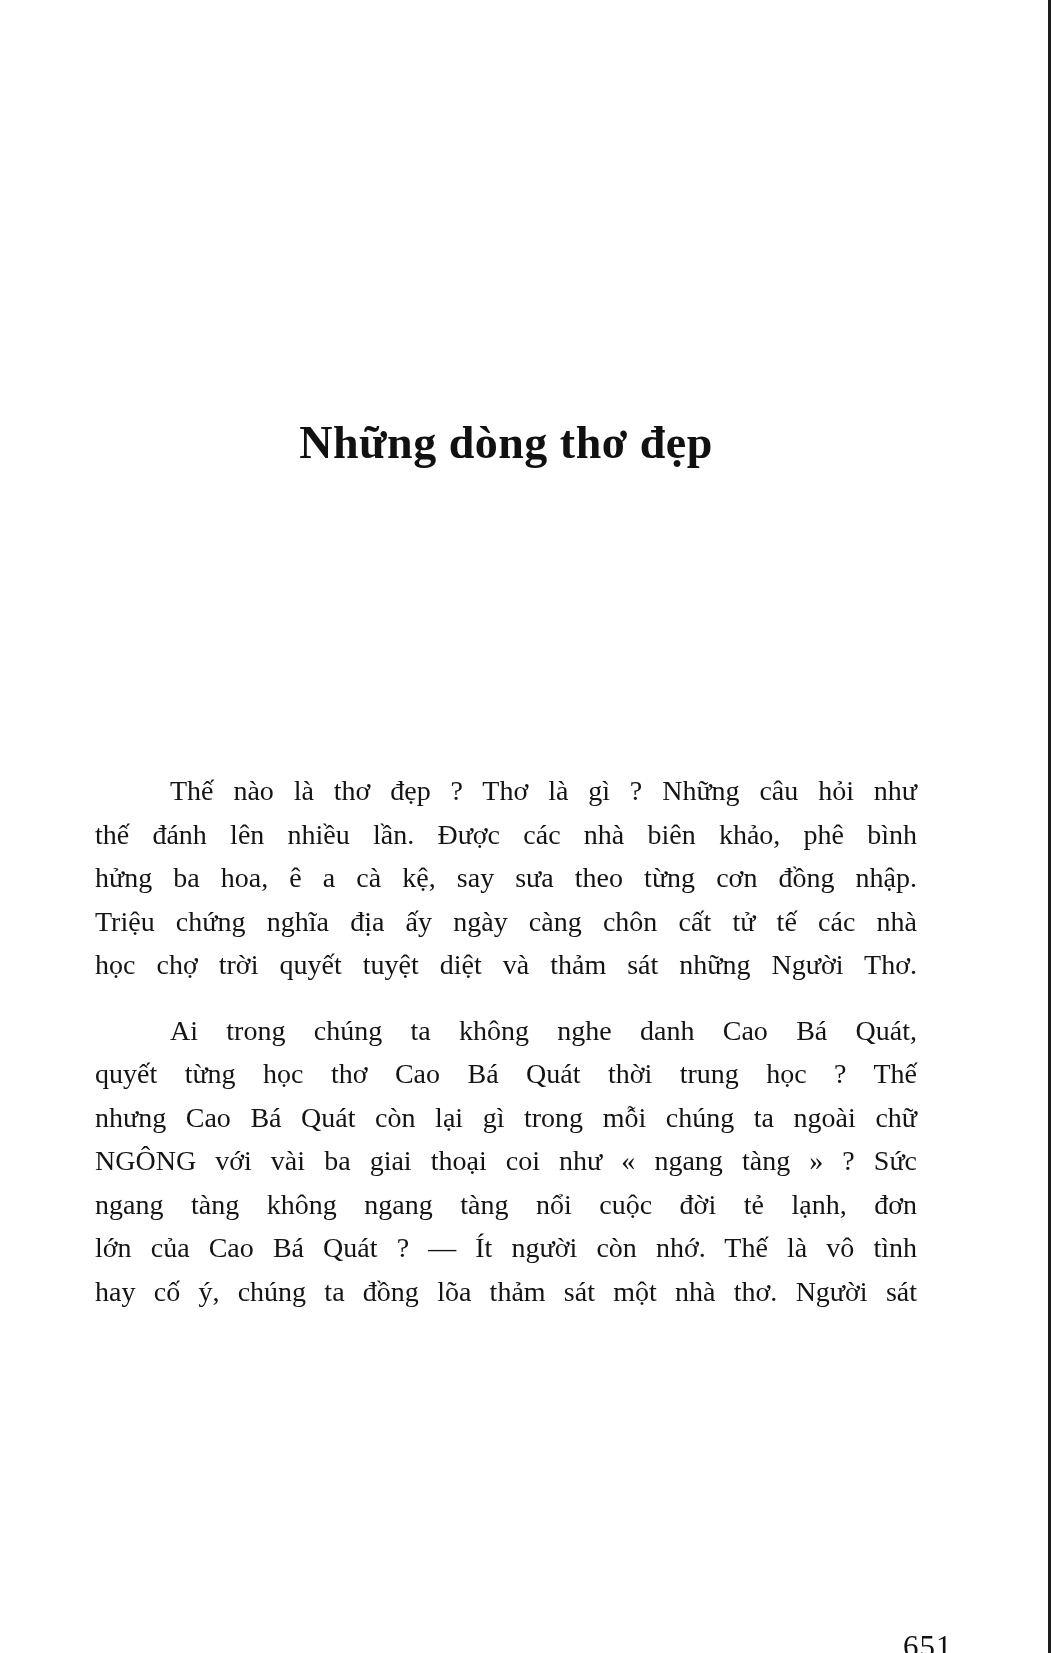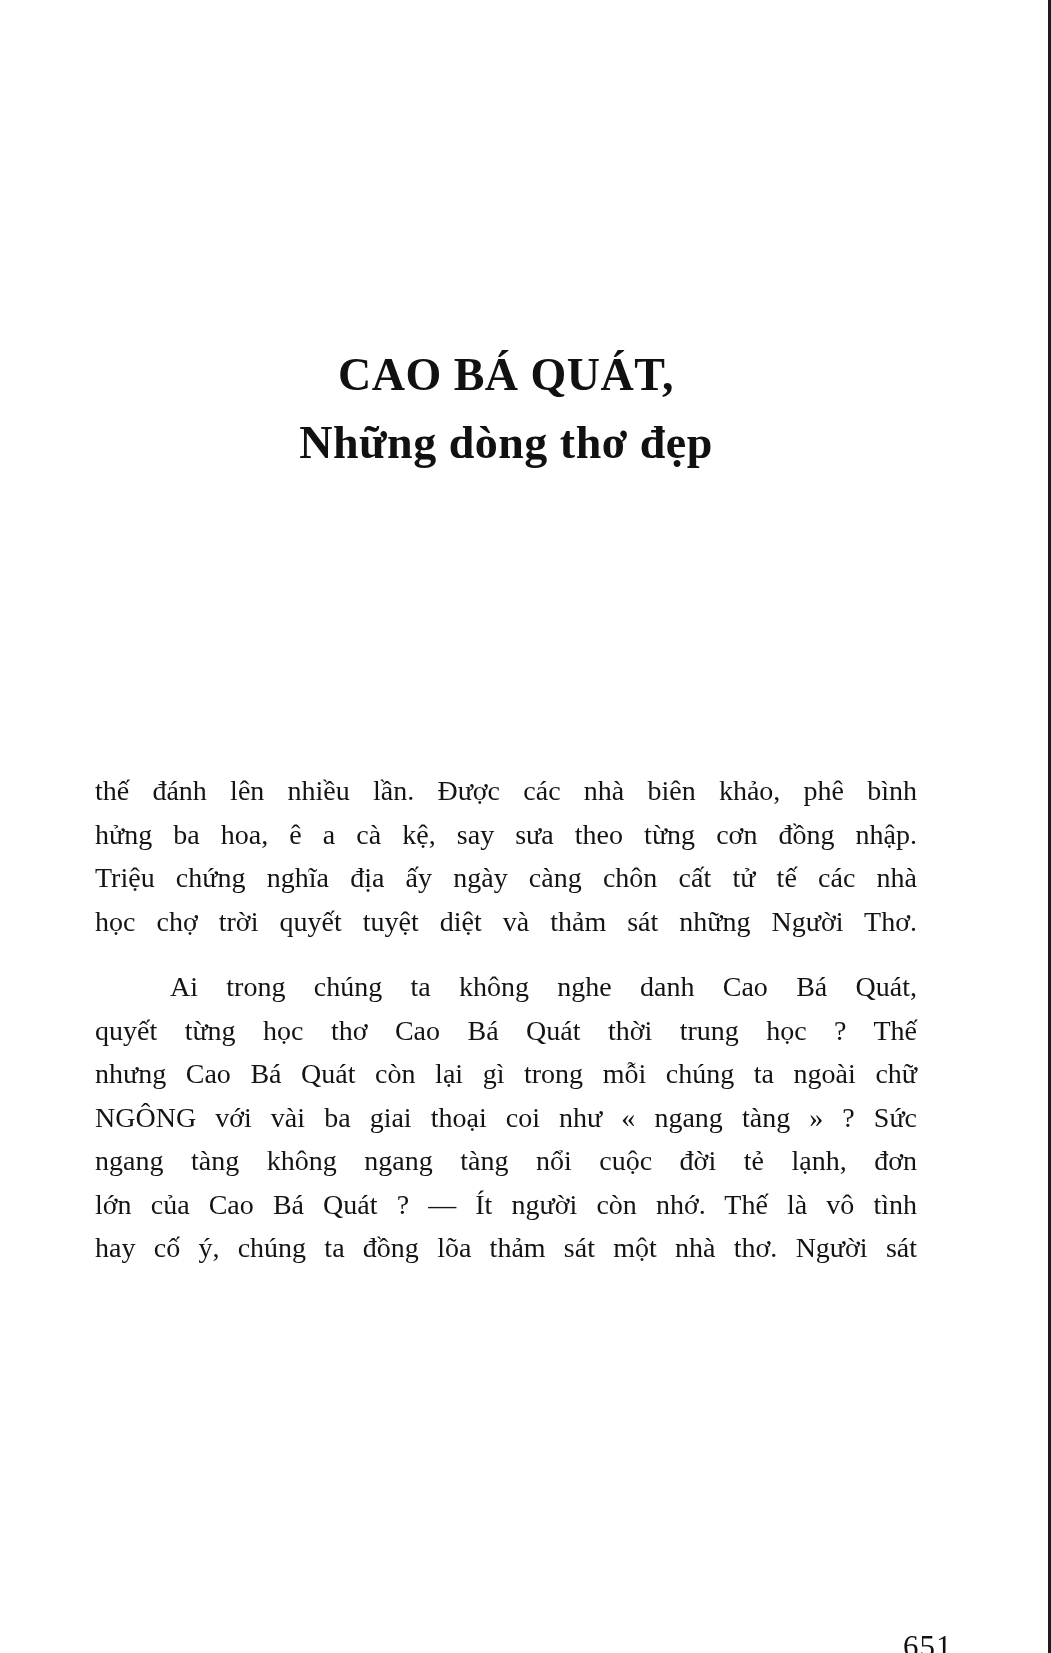--- a/index.html
+++ b/index.html
@@ -62,26 +62,27 @@
     letter-spacing: 1px;
     color: #111111;
   }
 </style>
 </head>
 <body>
 
 <div class="page">
 
   <h1 class="title">
-    <span>CAO BÁ QUÁT,</span><br>
+    <br>
     <span>Những dòng thơ đẹp</span>
   </h1>
 
   <div class="body-text">
     <div class="para">
+        <div class="line first">Thế nào là thơ đẹp ? Thơ là gì ? Những câu hỏi như</div>
         <div class="line">thế đánh lên nhiều lần. Được các nhà biên khảo, phê bình</div>
         <div class="line">hửng ba hoa, ê a cà kệ, say sưa theo từng cơn đồng nhập.</div>
         <div class="line">Triệu chứng nghĩa địa ấy ngày càng chôn cất tử tế các nhà</div>
         <div class="line">học chợ trời quyết tuyệt diệt và thảm sát những Người Thơ.</div>
       </div>
     <div class="para">
         <div class="line first">Ai trong chúng ta không nghe danh Cao Bá Quát,</div>
         <div class="line">quyết từng học thơ Cao Bá Quát thời trung học ? Thế</div>
         <div class="line">nhưng Cao Bá Quát còn lại gì trong mỗi chúng ta ngoài chữ</div>
         <div class="line">NGÔNG với vài ba giai thoại coi như « ngang tàng » ? Sức</div>

